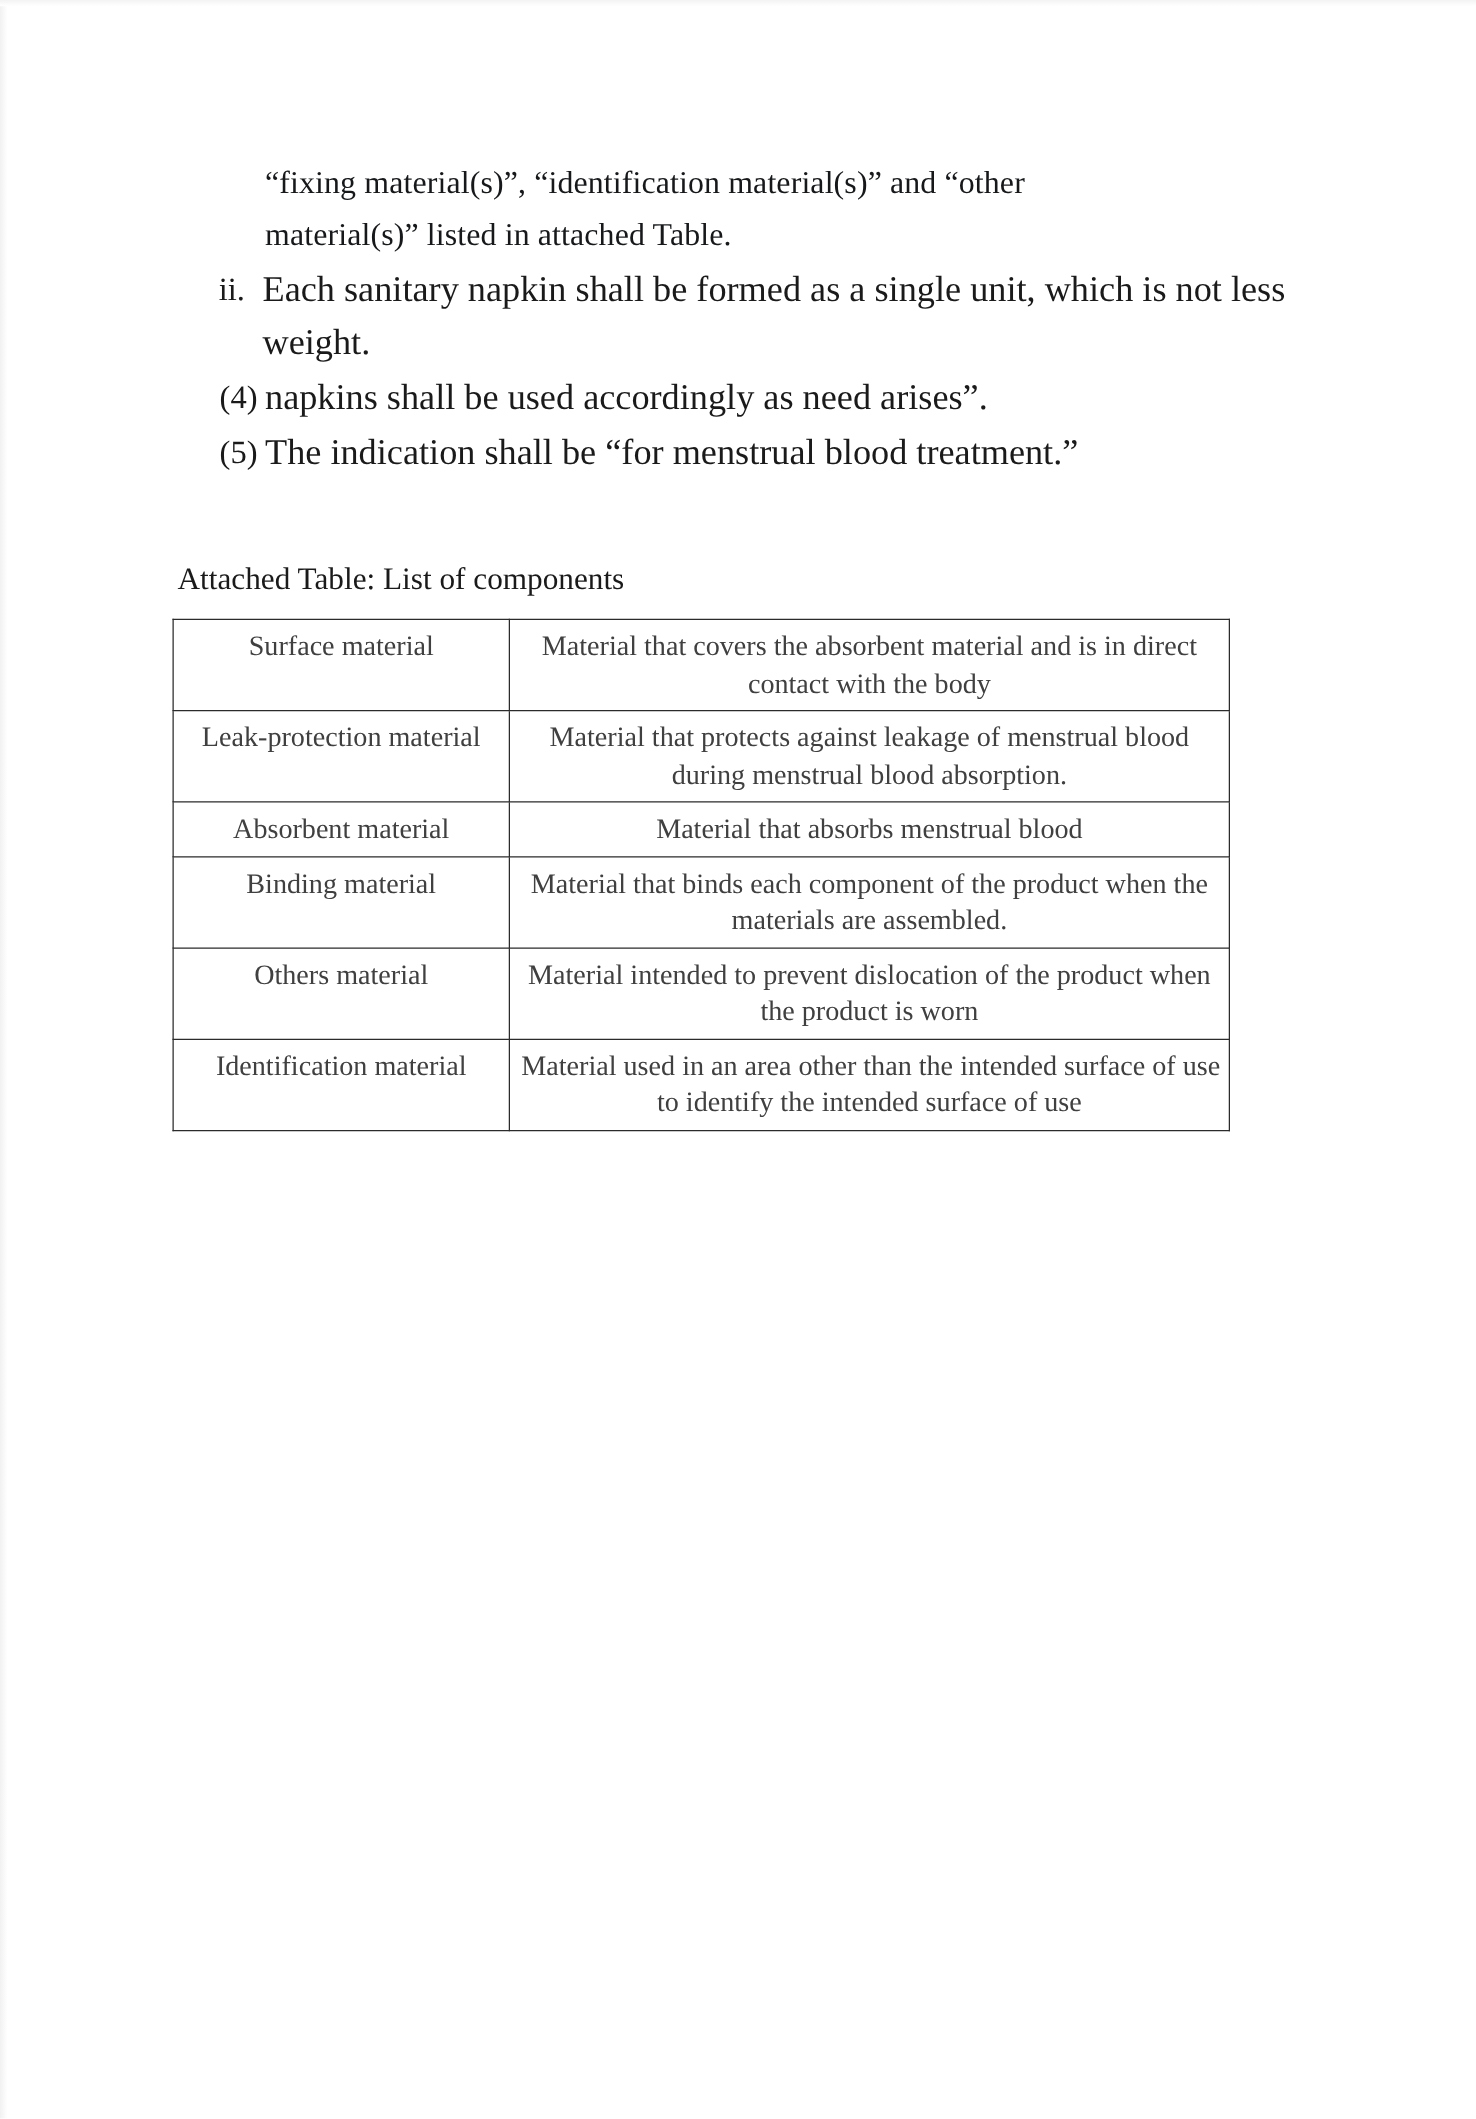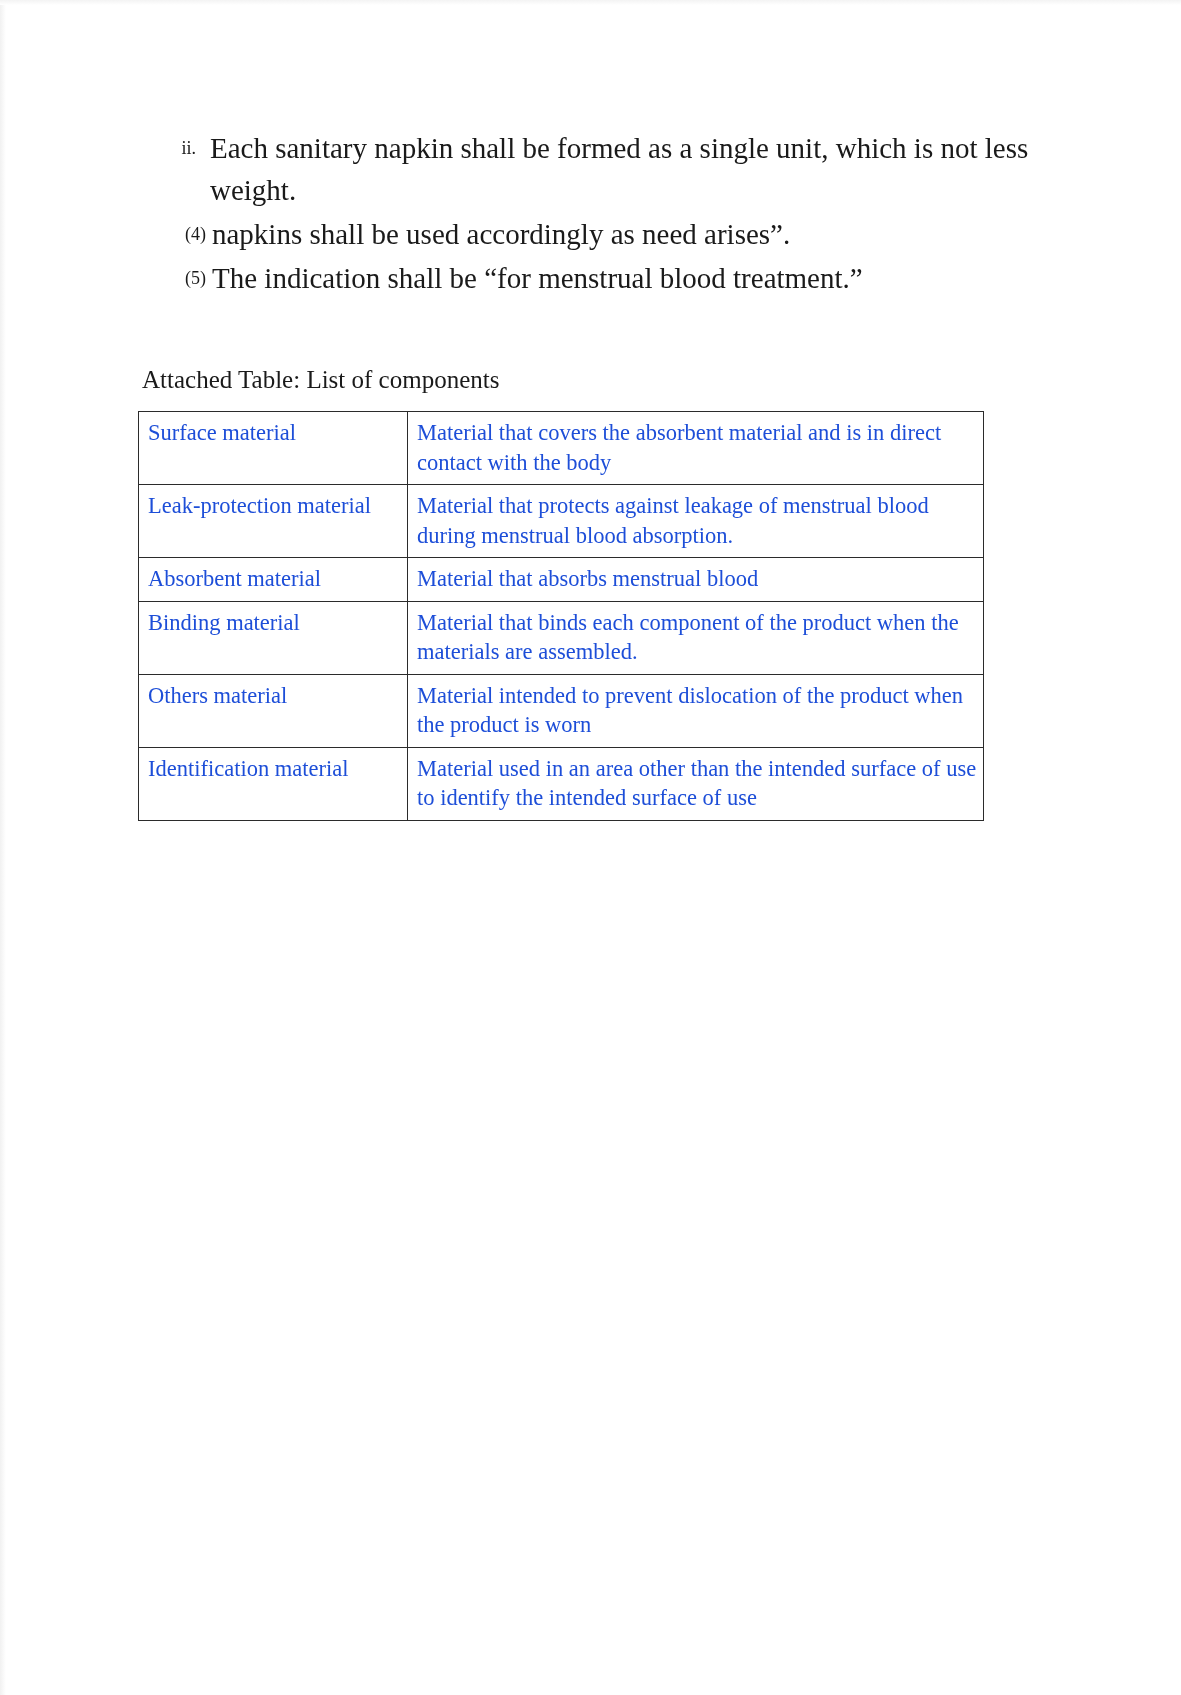--- a/index.html
+++ b/index.html
@@ -50,21 +50,21 @@
     margin-bottom: 0;
   }
   .list-item {
     display: flex;
     align-items: flex-start;
     margin-top: 2px;
   }
   .list-marker {
     flex: 0 0 auto;
     text-align: right;
-    font-size: 18px;
+    font-size: 26px;
     line-height: 42px;
   }
   .marker-roman {
     width: 56px;
     padding-right: 14px;
   }
   .marker-paren {
     width: 66px;
     padding-right: 6px;
   }
@@ -90,21 +90,22 @@
     width: 807px;
     table-layout: fixed;
     margin-left: -2px;
   }
   table.components td {
     border: 1.5px solid #2b2b2b;
     vertical-align: top;
     font-size: 22.5px;
     line-height: 29.5px;
     padding: 6px 9px 7px 9px;
-    color: #1d4ed8;
+    color: #404040;
+    text-align: center;
   }
   table.components td.col-name {
     width: 250px;
   }
   table.components td.col-desc {
     width: 557px;
   }
   .cell-line {
     display: block;
     white-space: nowrap;
@@ -112,20 +113,24 @@
 </style>
 </head>
 <body>
 
 <div class="page">
   <div class="scan-edge-left"></div>
   <div class="scan-edge-top"></div>
 
   <div class="content">
 
+    <div class="para para-cont">
+      <span class="cell-line">“fixing material(s)”, “identification material(s)” and “other</span>
+      <span class="cell-line">material(s)” listed in attached Table.</span>
+    </div>
 
     <div class="list-item">
       <div class="list-marker marker-roman">ii.</div>
       <div class="list-body indent-roman">
         <span class="cell-line">Each sanitary napkin shall be formed as a single unit, which is not less</span>
         <span class="cell-line">weight.</span>
       </div>
     </div>
 
     <div class="list-item">

